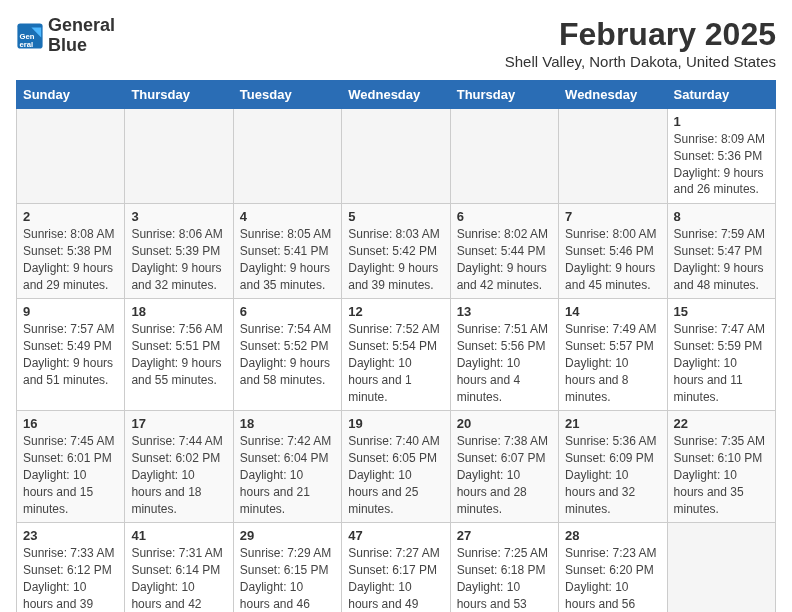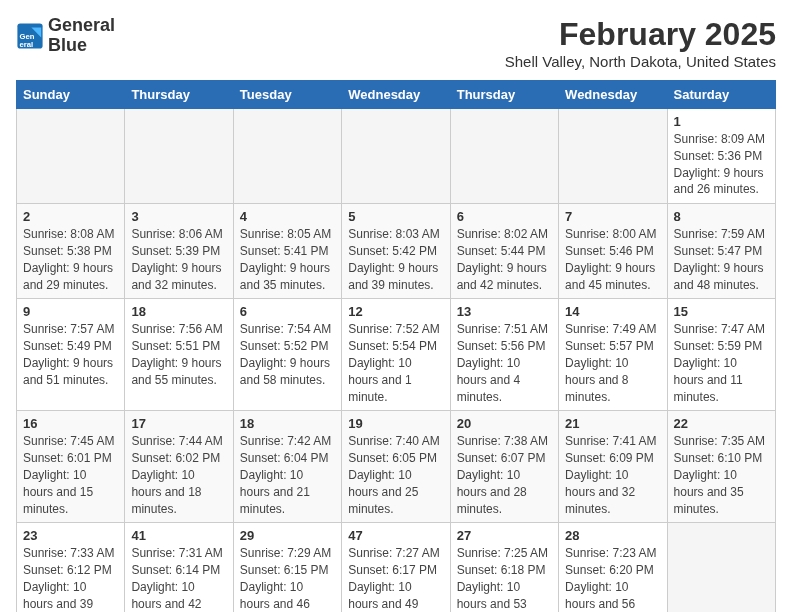--- a/index.html
+++ b/index.html
@@ -252,21 +252,21 @@
 Daylight: 10 hours and 25 minutes.</div>
         </td>
         <td>
           <span class="day-num">20</span>
           <div class="day-info">Sunrise: 7:38 AM
 Sunset: 6:07 PM
 Daylight: 10 hours and 28 minutes.</div>
         </td>
         <td>
           <span class="day-num">21</span>
-          <div class="day-info">Sunrise: 7:41 AM
+          <div class="day-info">Sunrise: 5:36 AM
 Sunset: 6:09 PM
 Daylight: 10 hours and 32 minutes.</div>
         </td>
         <td>
           <span class="day-num">22</span>
           <div class="day-info">Sunrise: 7:35 AM
 Sunset: 6:10 PM
 Daylight: 10 hours and 35 minutes.</div>
         </td>
       </tr>

